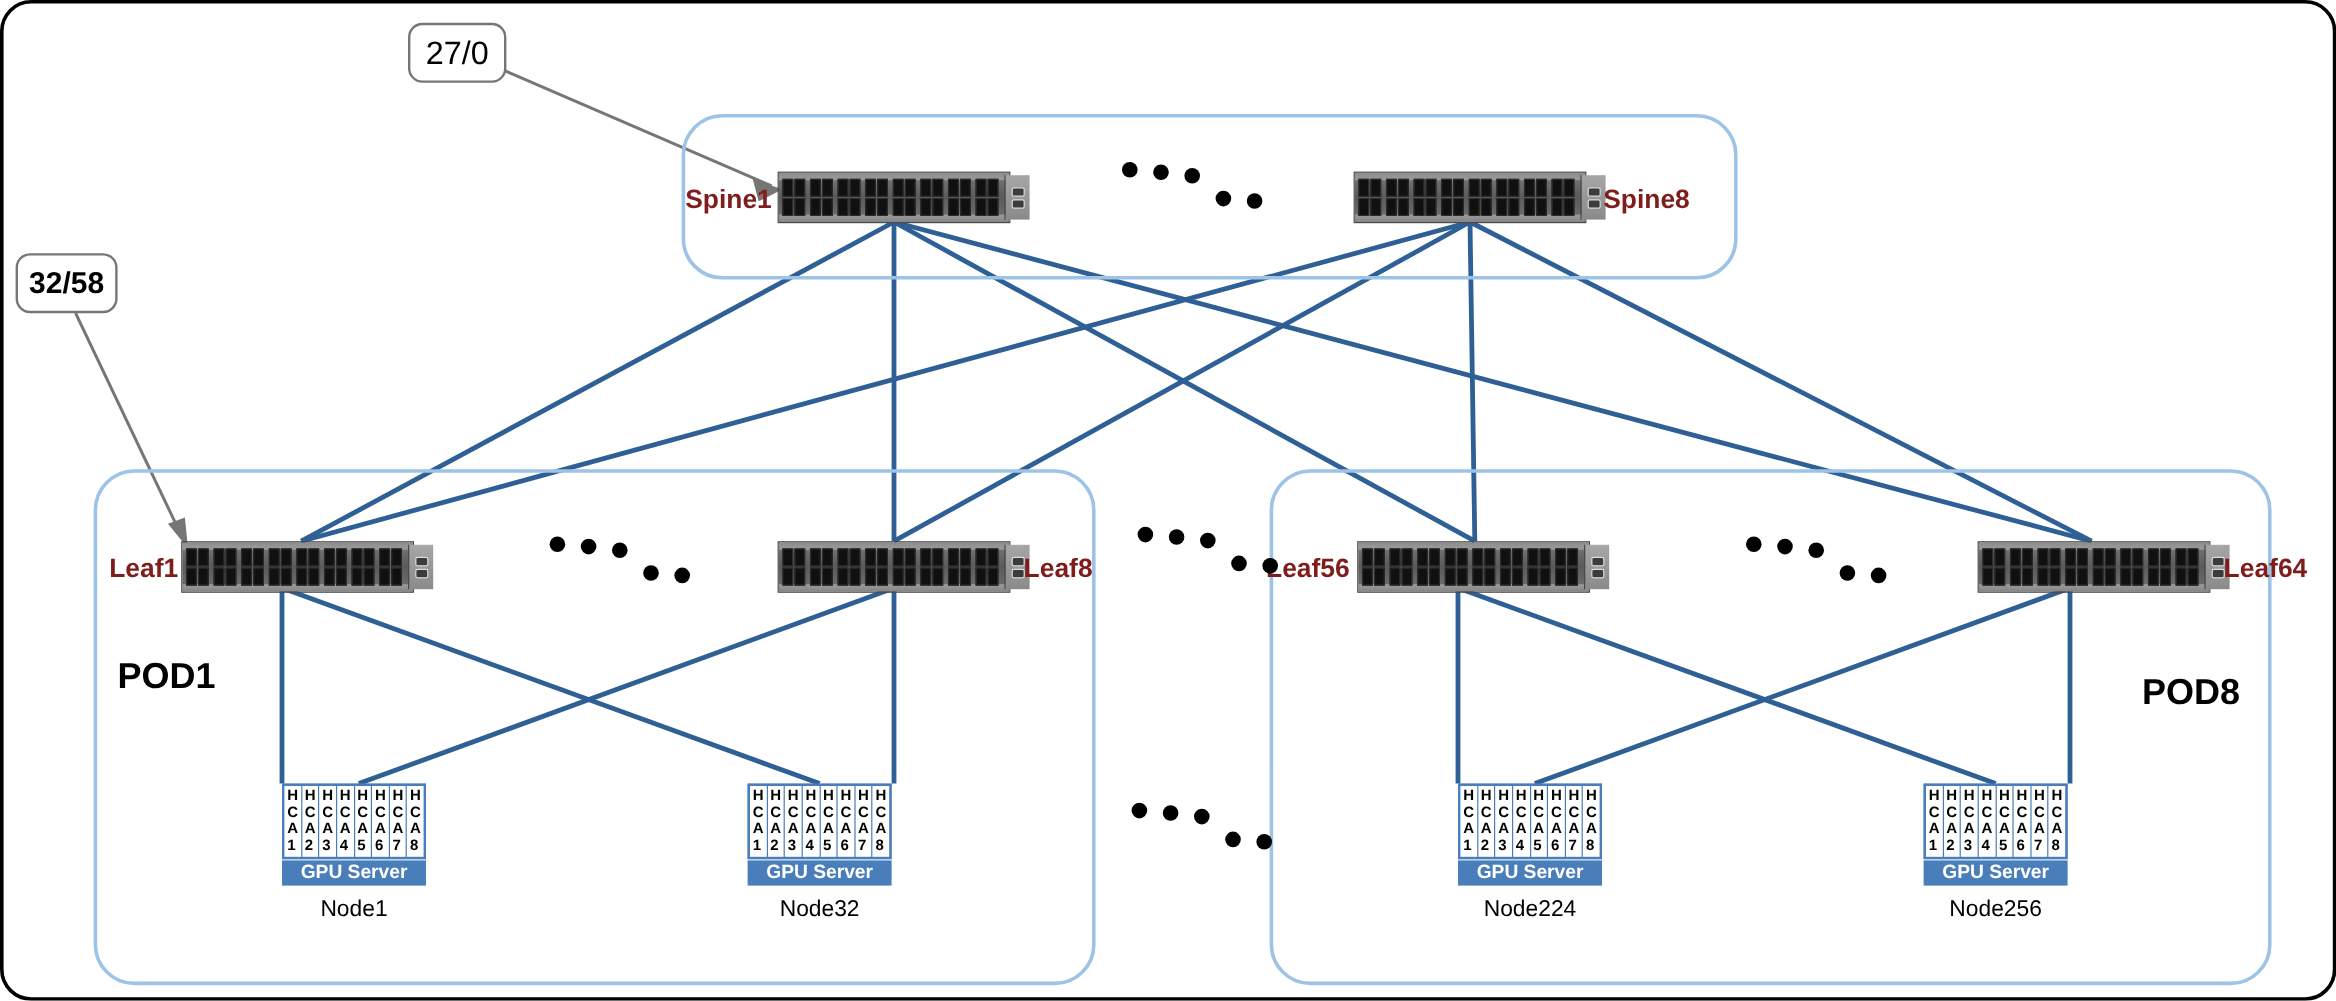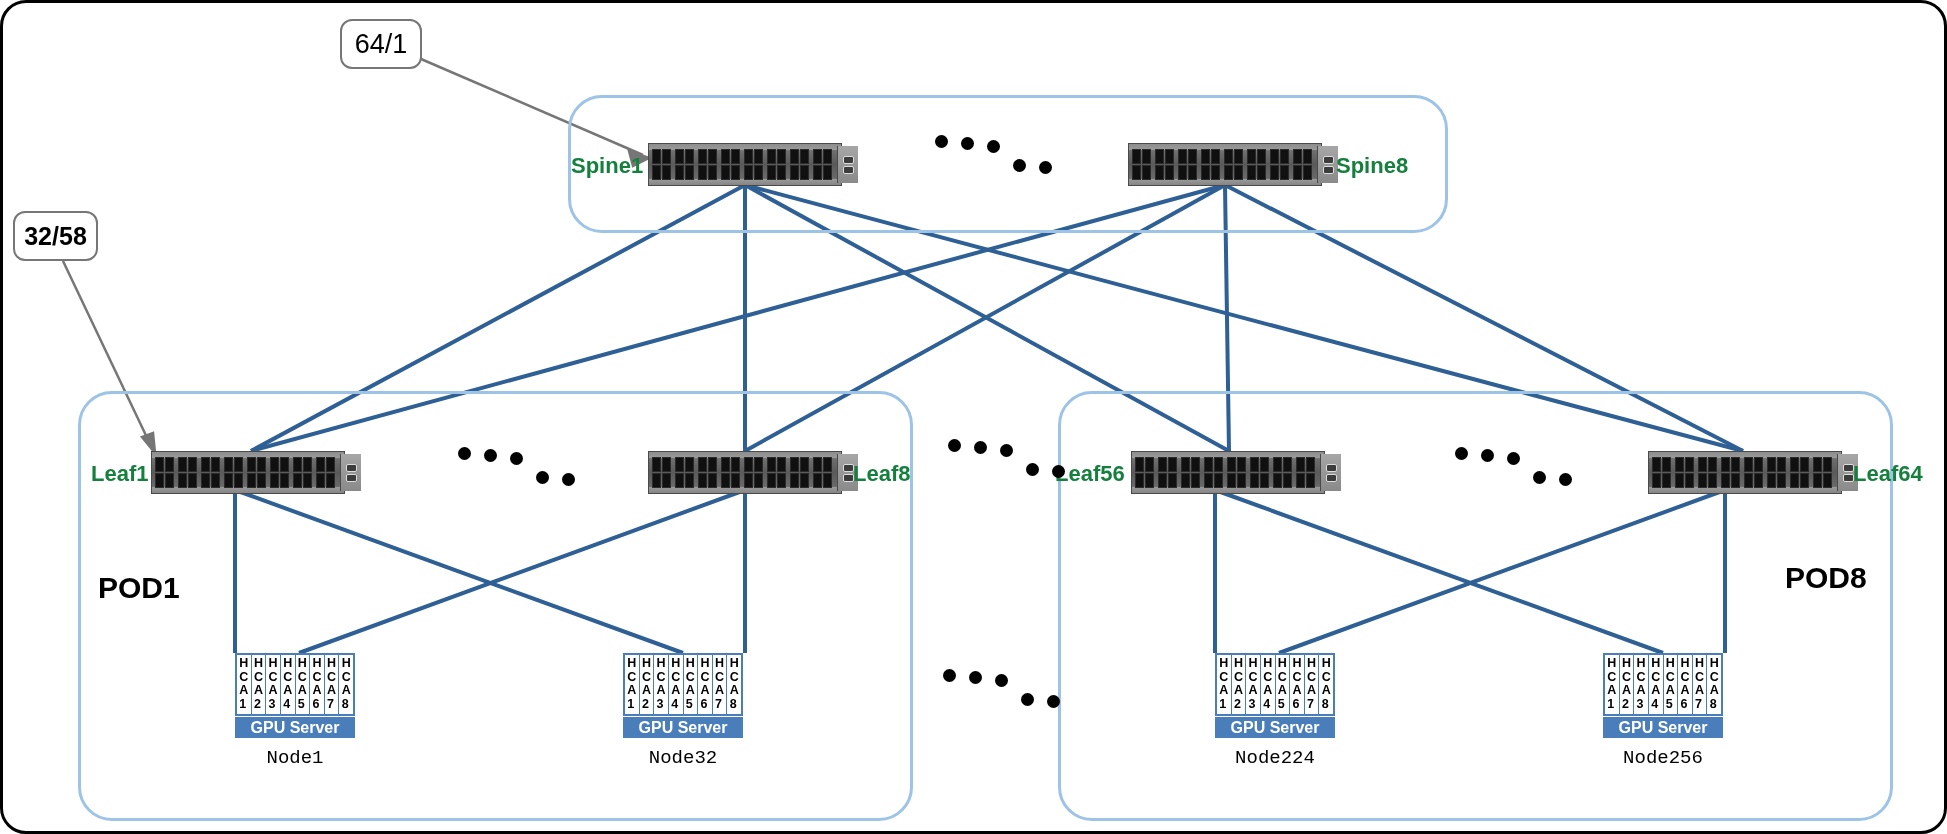--- a/index.html
+++ b/index.html
@@ -97,21 +97,21 @@
   .sw-led {
     width: 9px; height: 6px;
     background: #3c3c3c;
     border: 1px solid #dcdcdc;
     border-radius: 2px;
   }
   .dev-label {
     position: absolute;
     font-size: 22px;
     font-weight: bold;
-    color: #15803d;
+    color: #7f1d1d;
     white-space: nowrap;
   }
   .pod-label {
     position: absolute;
     font-size: 30px;
     font-weight: bold;
     color: #000000;
     white-space: nowrap;
   }
   
@@ -169,21 +169,20 @@
     line-height: 21px;
     height: 21px;
     margin-top: 1px;
   }
   .node-label {
     text-align: center;
     font-size: 19px;
     color: #000000;
     margin-top: 9px;
     white-space: nowrap;
-    font-family: Liberation Mono, monospace;
   }
 </style>
 </head>
 <body>
 
 <div id="canvas">
 
   <svg id="wires" viewBox="0 0 1947 834" xmlns="http://www.w3.org/2000/svg">
     <g stroke="#2e5f95" stroke-width="4" fill="none" stroke-linecap="butt">
 
@@ -212,21 +211,21 @@
 
     <g stroke="#767676" stroke-width="2.5" fill="#767676">
       <line x1="418" y1="56" x2="640" y2="152"></line>
       <polygon points="646,155 626,148 630,163"></polygon>
       <line x1="60" y1="258" x2="148" y2="443"></line>
       <polygon points="152,450 139,434 150,430"></polygon>
     </g>
   </svg>
 
   <div class="callout" style="left:337px; top:16px; width:82px; height:50px;">
-    <span>64/1</span>
+    <span>27/0</span>
   </div>
   <div class="callout bold" style="left:10px; top:208px; width:85px; height:50px;">
     <span>32/58</span>
   </div>
 
   <div class="pod-box" style="left:565px; top:92px; width:880px; height:138px;"></div>
 
   <div class="switch sw-template" style="left:645px; top:140px; width:194px; height:43px;">
       <div class="sw-ports">
         <div class="sw-row">
@@ -385,21 +384,21 @@
 
   <div class="dots" style="left:932px; top:128px;">
     <span class="d d1"></span>
     <span class="d d2"></span>
     <span class="d d3"></span>
     <span class="d d4"></span>
     <span class="d d5"></span>
   </div>
 
   <div class="pod-box" style="left:75px; top:388px; width:835px; height:430px;"></div>
-  <div class="pod-label" style="left:95px; top:568px;">POD1</div>
+  <div class="pod-label" style="left:95px; top:544px;">POD1</div>
 
   <div class="switch sw-template" style="left:148px; top:448px; width:194px; height:43px;">
       <div class="sw-ports">
         <div class="sw-row">
           <div class="sw-grp">
             <div class="sw-port"></div>
             <div class="sw-port"></div>
           </div>
           <div class="sw-grp">
             <div class="sw-port"></div>

